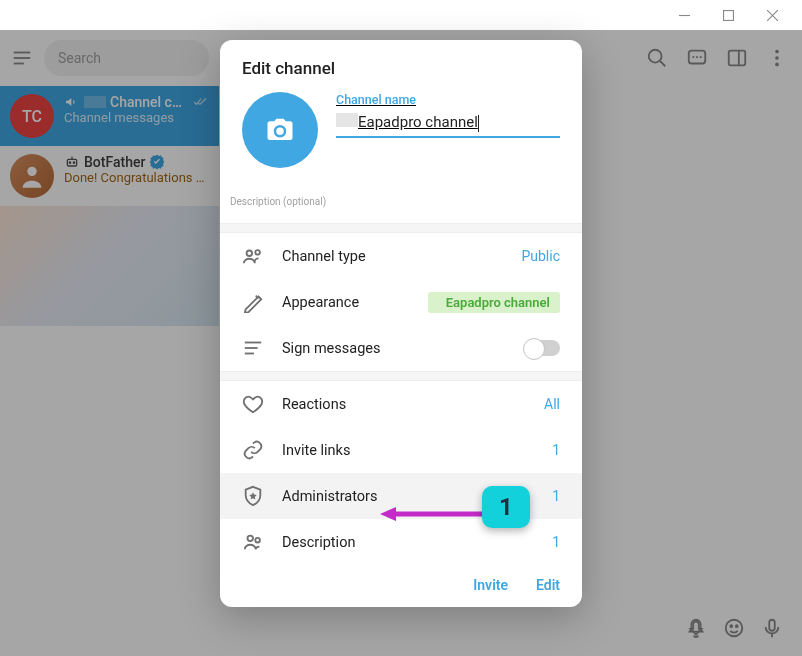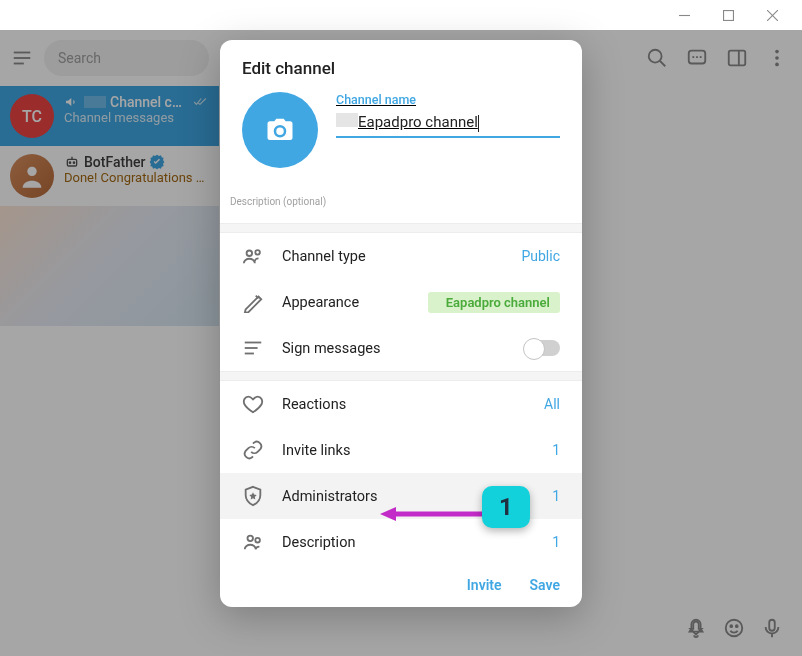--- a/index.html
+++ b/index.html
@@ -319,21 +319,21 @@
               <path d="M15 20c0-2 2-3 4-3"></path>
             </svg>
           </div>
         <div class="rlabel">Description</div>
         <div class="rval">1</div>
       </div>
 
     </div>
     <div class="dlg-footer">
       <div class="btn">Invite</div>
-      <div class="btn">Save</div>
+      <div class="btn">Edit</div>
     </div>
   </div>
 </div>
 
 <div class="anno">
   <svg class="anno-arrow" width="110" height="20">
     <line x1="10" y1="10" x2="108" y2="10" stroke="#c22bc7" stroke-width="5"></line>
     <polygon points="0,10 16,3 16,17" fill="#c22bc7"></polygon>
   </svg>
   <div class="anno-bubble">1</div>

